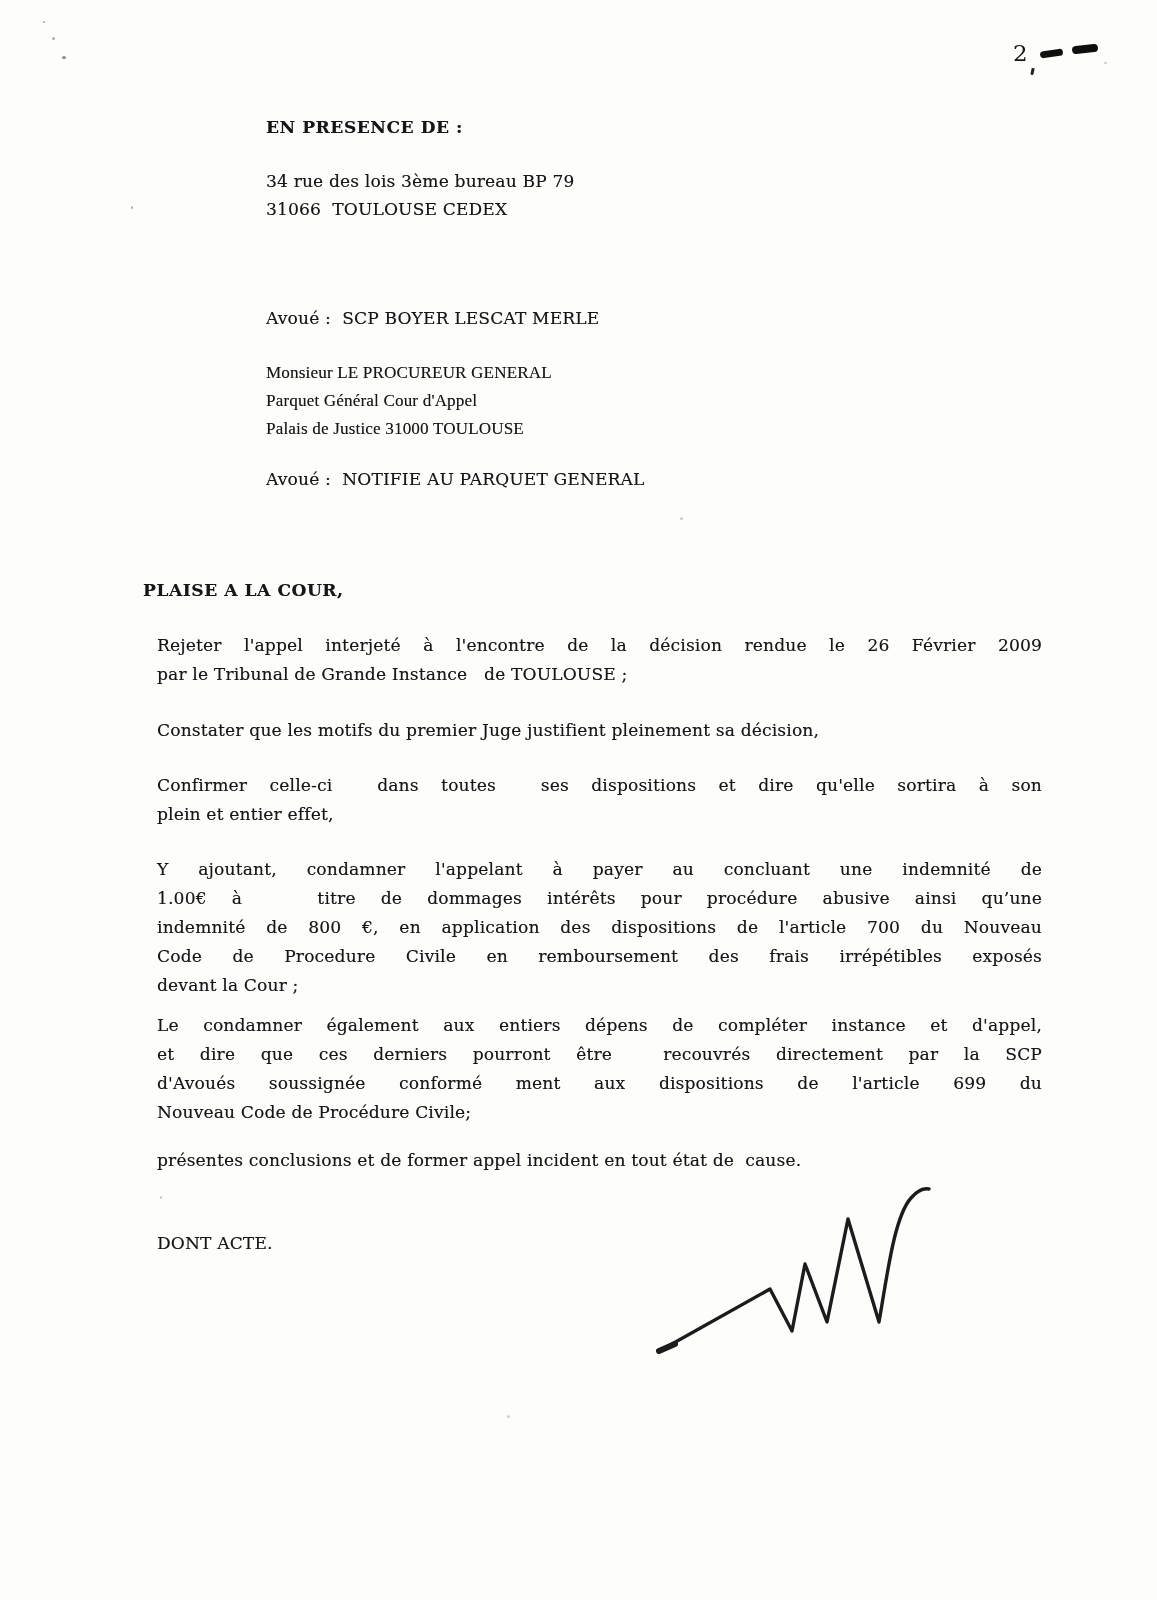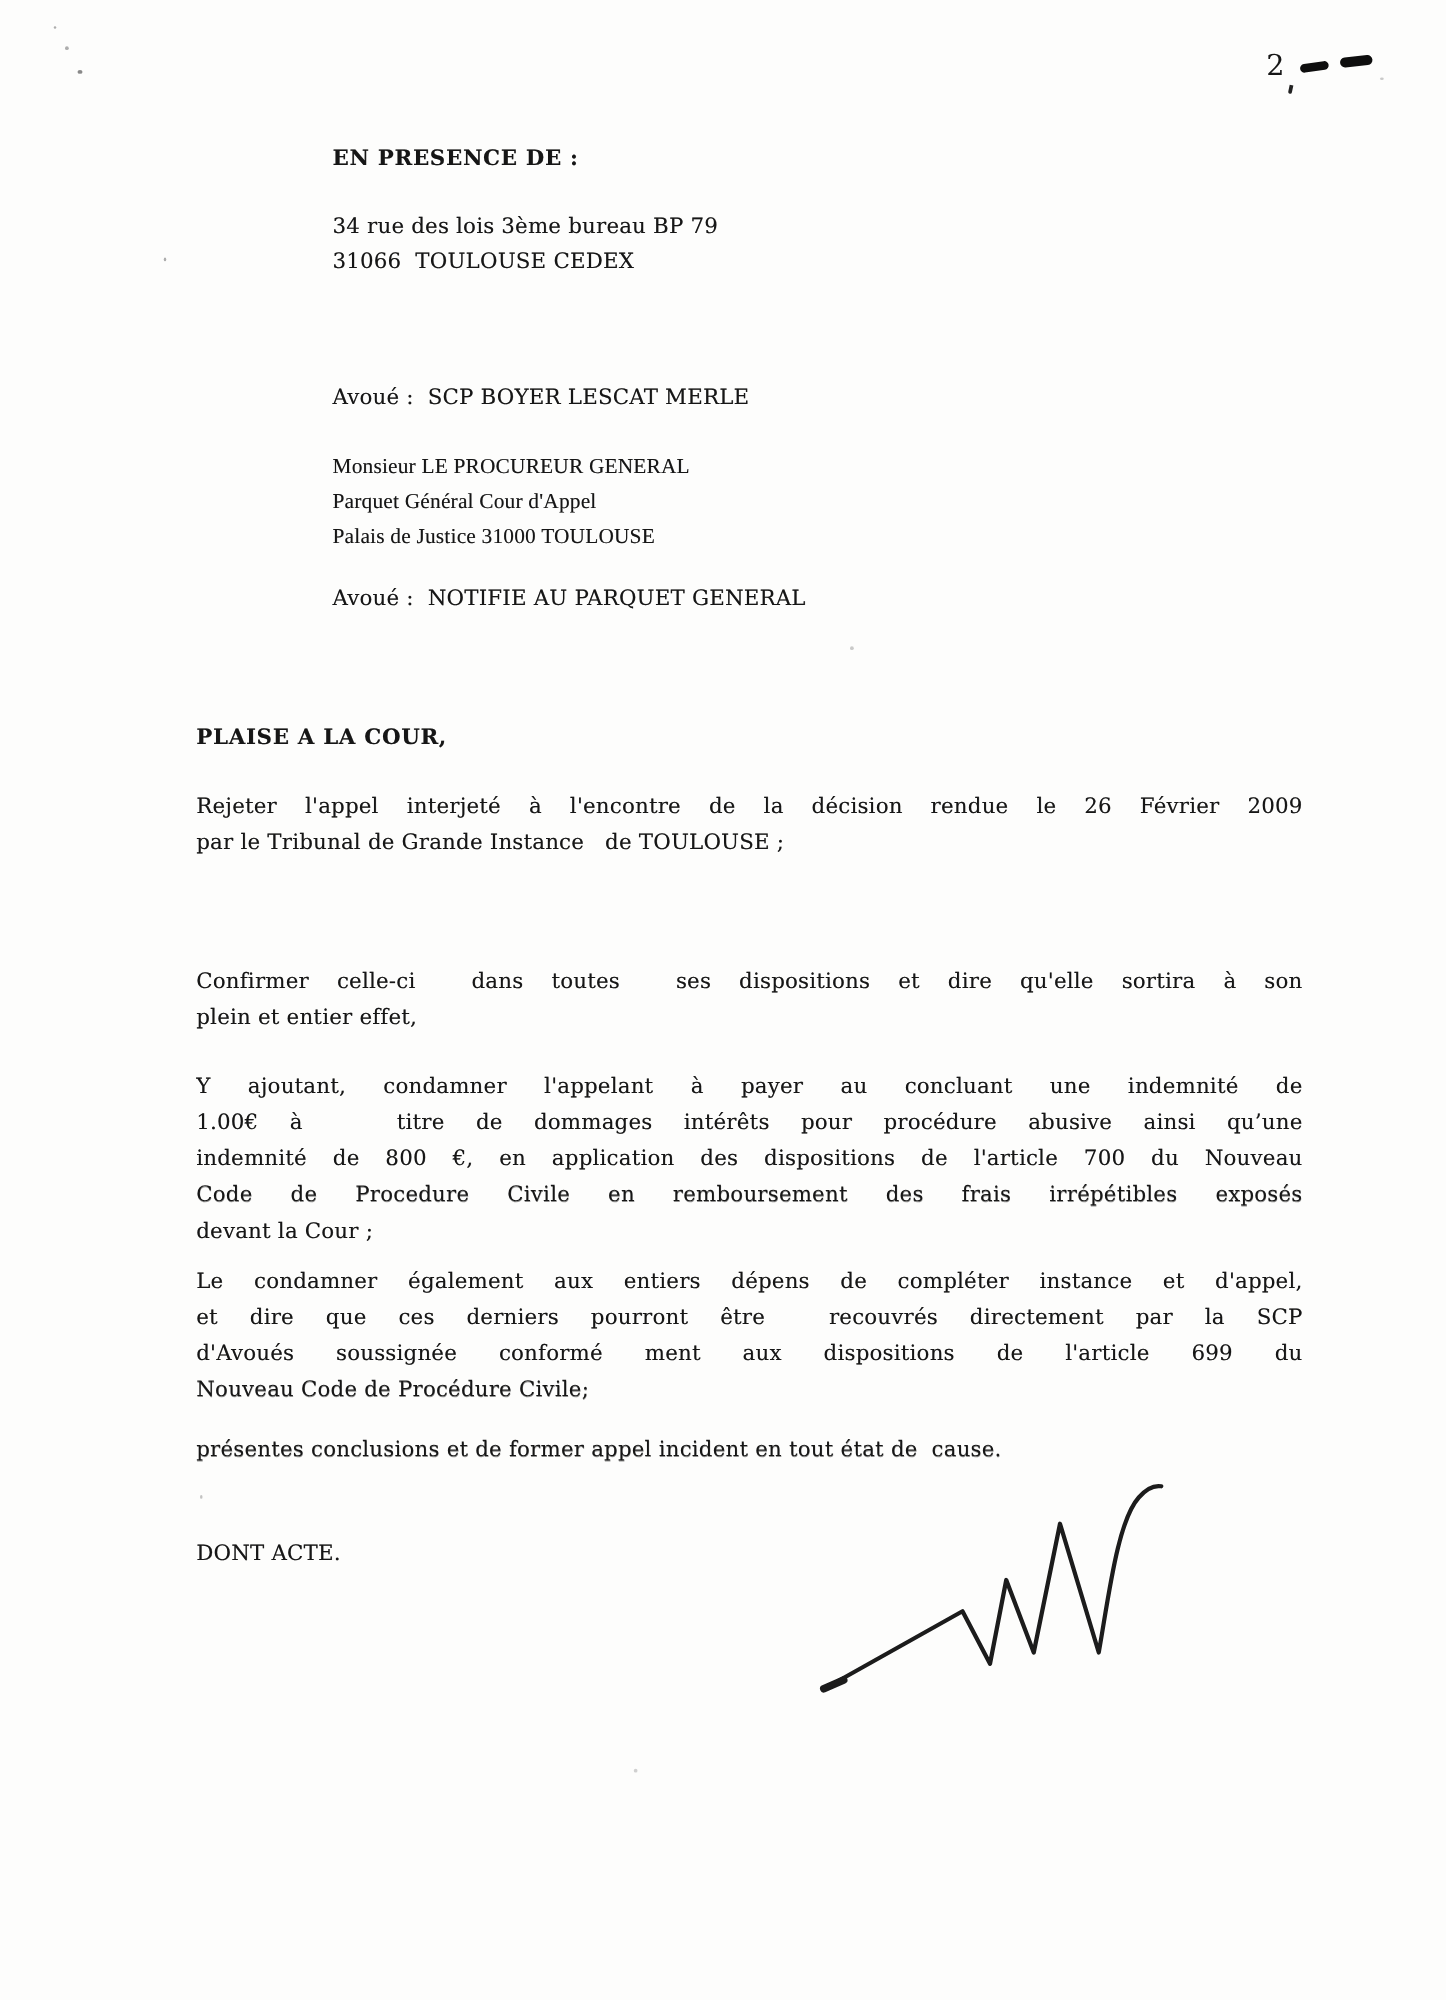--- a/index.html
+++ b/index.html
@@ -108,27 +108,30 @@
   <div class="block plain-line" style="left:266px; top:304px;">Avoué :  SCP BOYER LESCAT MERLE</div>
 
   <div class="block addr" style="left:266px; top:359px;font-family:Liberation Serif, serif;">
       <div class="jl">Monsieur LE PROCUREUR GENERAL</div>
       <div class="jl">Parquet Général Cour d'Appel</div>
       <div class="jl">Palais de Justice 31000 TOULOUSE</div>
     </div>
 
   <div class="block plain-line" style="left:266px; top:465px;">Avoué :  NOTIFIE AU PARQUET GENERAL</div>
 
-  <div class="block bold-heading" style="left:157px; top:576px;">PLAISE A LA COUR,</div>
+  <div class="block bold-heading" style="left:143px; top:576px;">PLAISE A LA COUR,</div>
 
   <div class="block justify" style="left:157px; top:631px;">
       <div class="jl">Rejeter l'appel interjeté à l'encontre de la décision rendue le 26 Février 2009</div>
       <div class="jl">par le Tribunal de Grande Instance   de TOULOUSE ;</div>
     </div>
 
+  <div class="block justify" style="left:157px; top:716px;">
+      <div class="jl">Constater que les motifs du premier Juge justifient pleinement sa décision,</div>
+    </div>
 
   <div class="block justify" style="left:157px; top:771px;">
       <div class="jl">Confirmer celle-ci  dans toutes  ses dispositions et dire qu'elle sortira à son</div>
       <div class="jl">plein et entier effet,</div>
     </div>
 
   <div class="block justify" style="left:157px; top:855px;">
       <div class="jl">Y ajoutant, condamner l'appelant à payer au concluant une indemnité de</div>
       <div class="jl">1.00€ à   titre de dommages intérêts pour procédure abusive ainsi qu’une</div>
       <div class="jl">indemnité de 800 €, en application des dispositions de l'article 700 du Nouveau</div>

